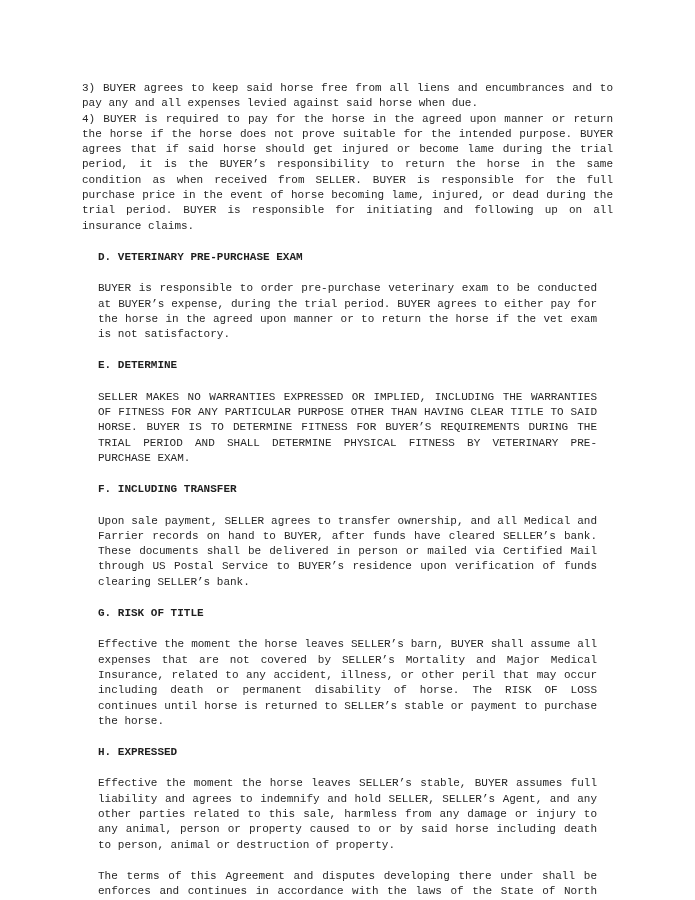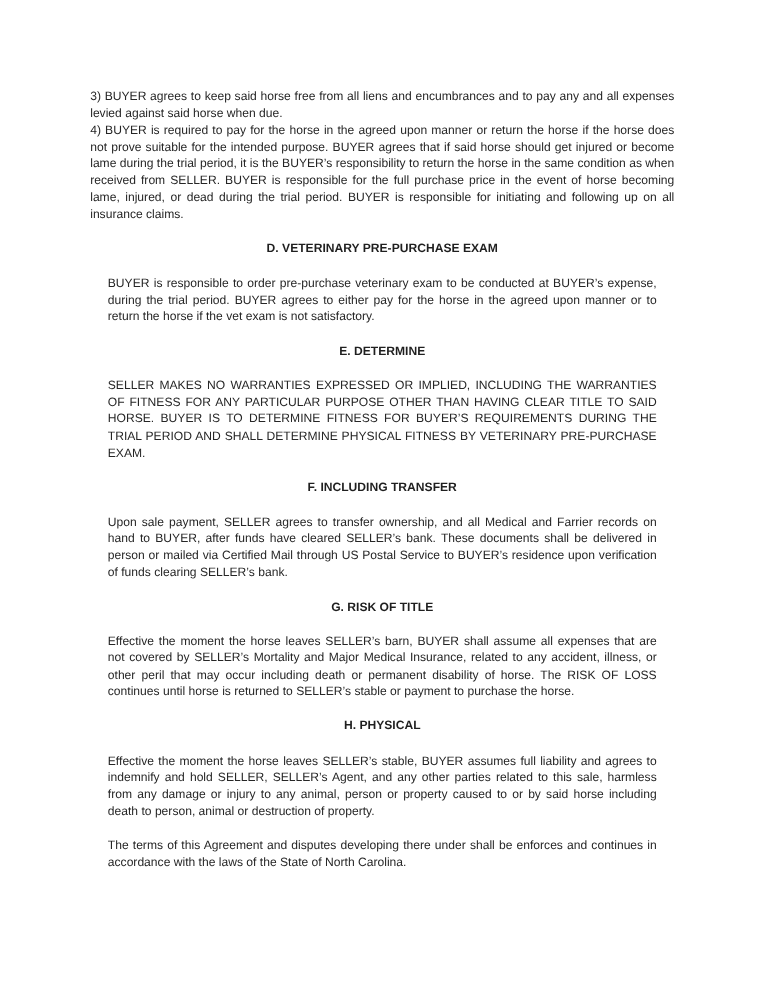--- a/index.html
+++ b/index.html
@@ -13,37 +13,38 @@
     font-family: "Liberation Sans", sans-serif;
     color: #262626;
     overflow: hidden;
   }
   .page {
     box-sizing: border-box;
     width: 695px;
     height: 741px;
     padding: 81px 82px 0 82px;
     background: #ffffff;
+    font-family: Liberation Mono, monospace;
   }
   .clause {
     margin: 0;
     font-size: 11px;
     line-height: 15.3px;
     text-align: justify;
   }
   .section {
     margin-top: 15px;
   }
   .section-heading {
     margin: 16px;
     font-size: 11px;
     line-height: 15.3px;
     font-weight: bold;
     color: #1f1f1f;
-    text-align: center;
+    text-align: left;
   }
   .section-body {
     margin: 16px;
     font-size: 11px;
     line-height: 15.3px;
     text-align: justify;
   }
 </style>
 </head>
 <body>
@@ -68,21 +69,21 @@
     <h3 class="section-heading">F. INCLUDING TRANSFER</h3>
     <p class="section-body">Upon sale payment, SELLER agrees to transfer ownership, and all Medical and Farrier records on hand to BUYER, after funds have cleared SELLER’s bank. These documents shall be delivered in person or mailed via Certified Mail through US Postal Service to BUYER’s residence upon verification of funds clearing SELLER’s bank.</p>
   </div>
 
   <div class="section">
     <h3 class="section-heading">G. RISK OF TITLE</h3>
     <p class="section-body">Effective the moment the horse leaves SELLER’s barn, BUYER shall assume all expenses that are not covered by SELLER’s Mortality and Major Medical Insurance, related to any accident, illness, or other peril that may occur including death or permanent disability of horse. The RISK OF LOSS continues until horse is returned to SELLER’s stable or payment to purchase the horse.</p>
   </div>
 
   <div class="section">
-    <h3 class="section-heading">H. PHYSICAL</h3>
+    <h3 class="section-heading">H. EXPRESSED</h3>
     <p class="section-body">Effective the moment the horse leaves SELLER’s stable, BUYER assumes full liability and agrees to indemnify and hold SELLER, SELLER’s Agent, and any other parties related to this sale, harmless from any damage or injury to any animal, person or property caused to or by said horse including death to person, animal or destruction of property.</p>
   </div>
 
   <div class="section">
     <p class="section-body">The terms of this Agreement and disputes developing there under shall be enforces and continues in accordance with the laws of the State of North Carolina.</p>
   </div>
 
 </div>
 
 </body></html>

